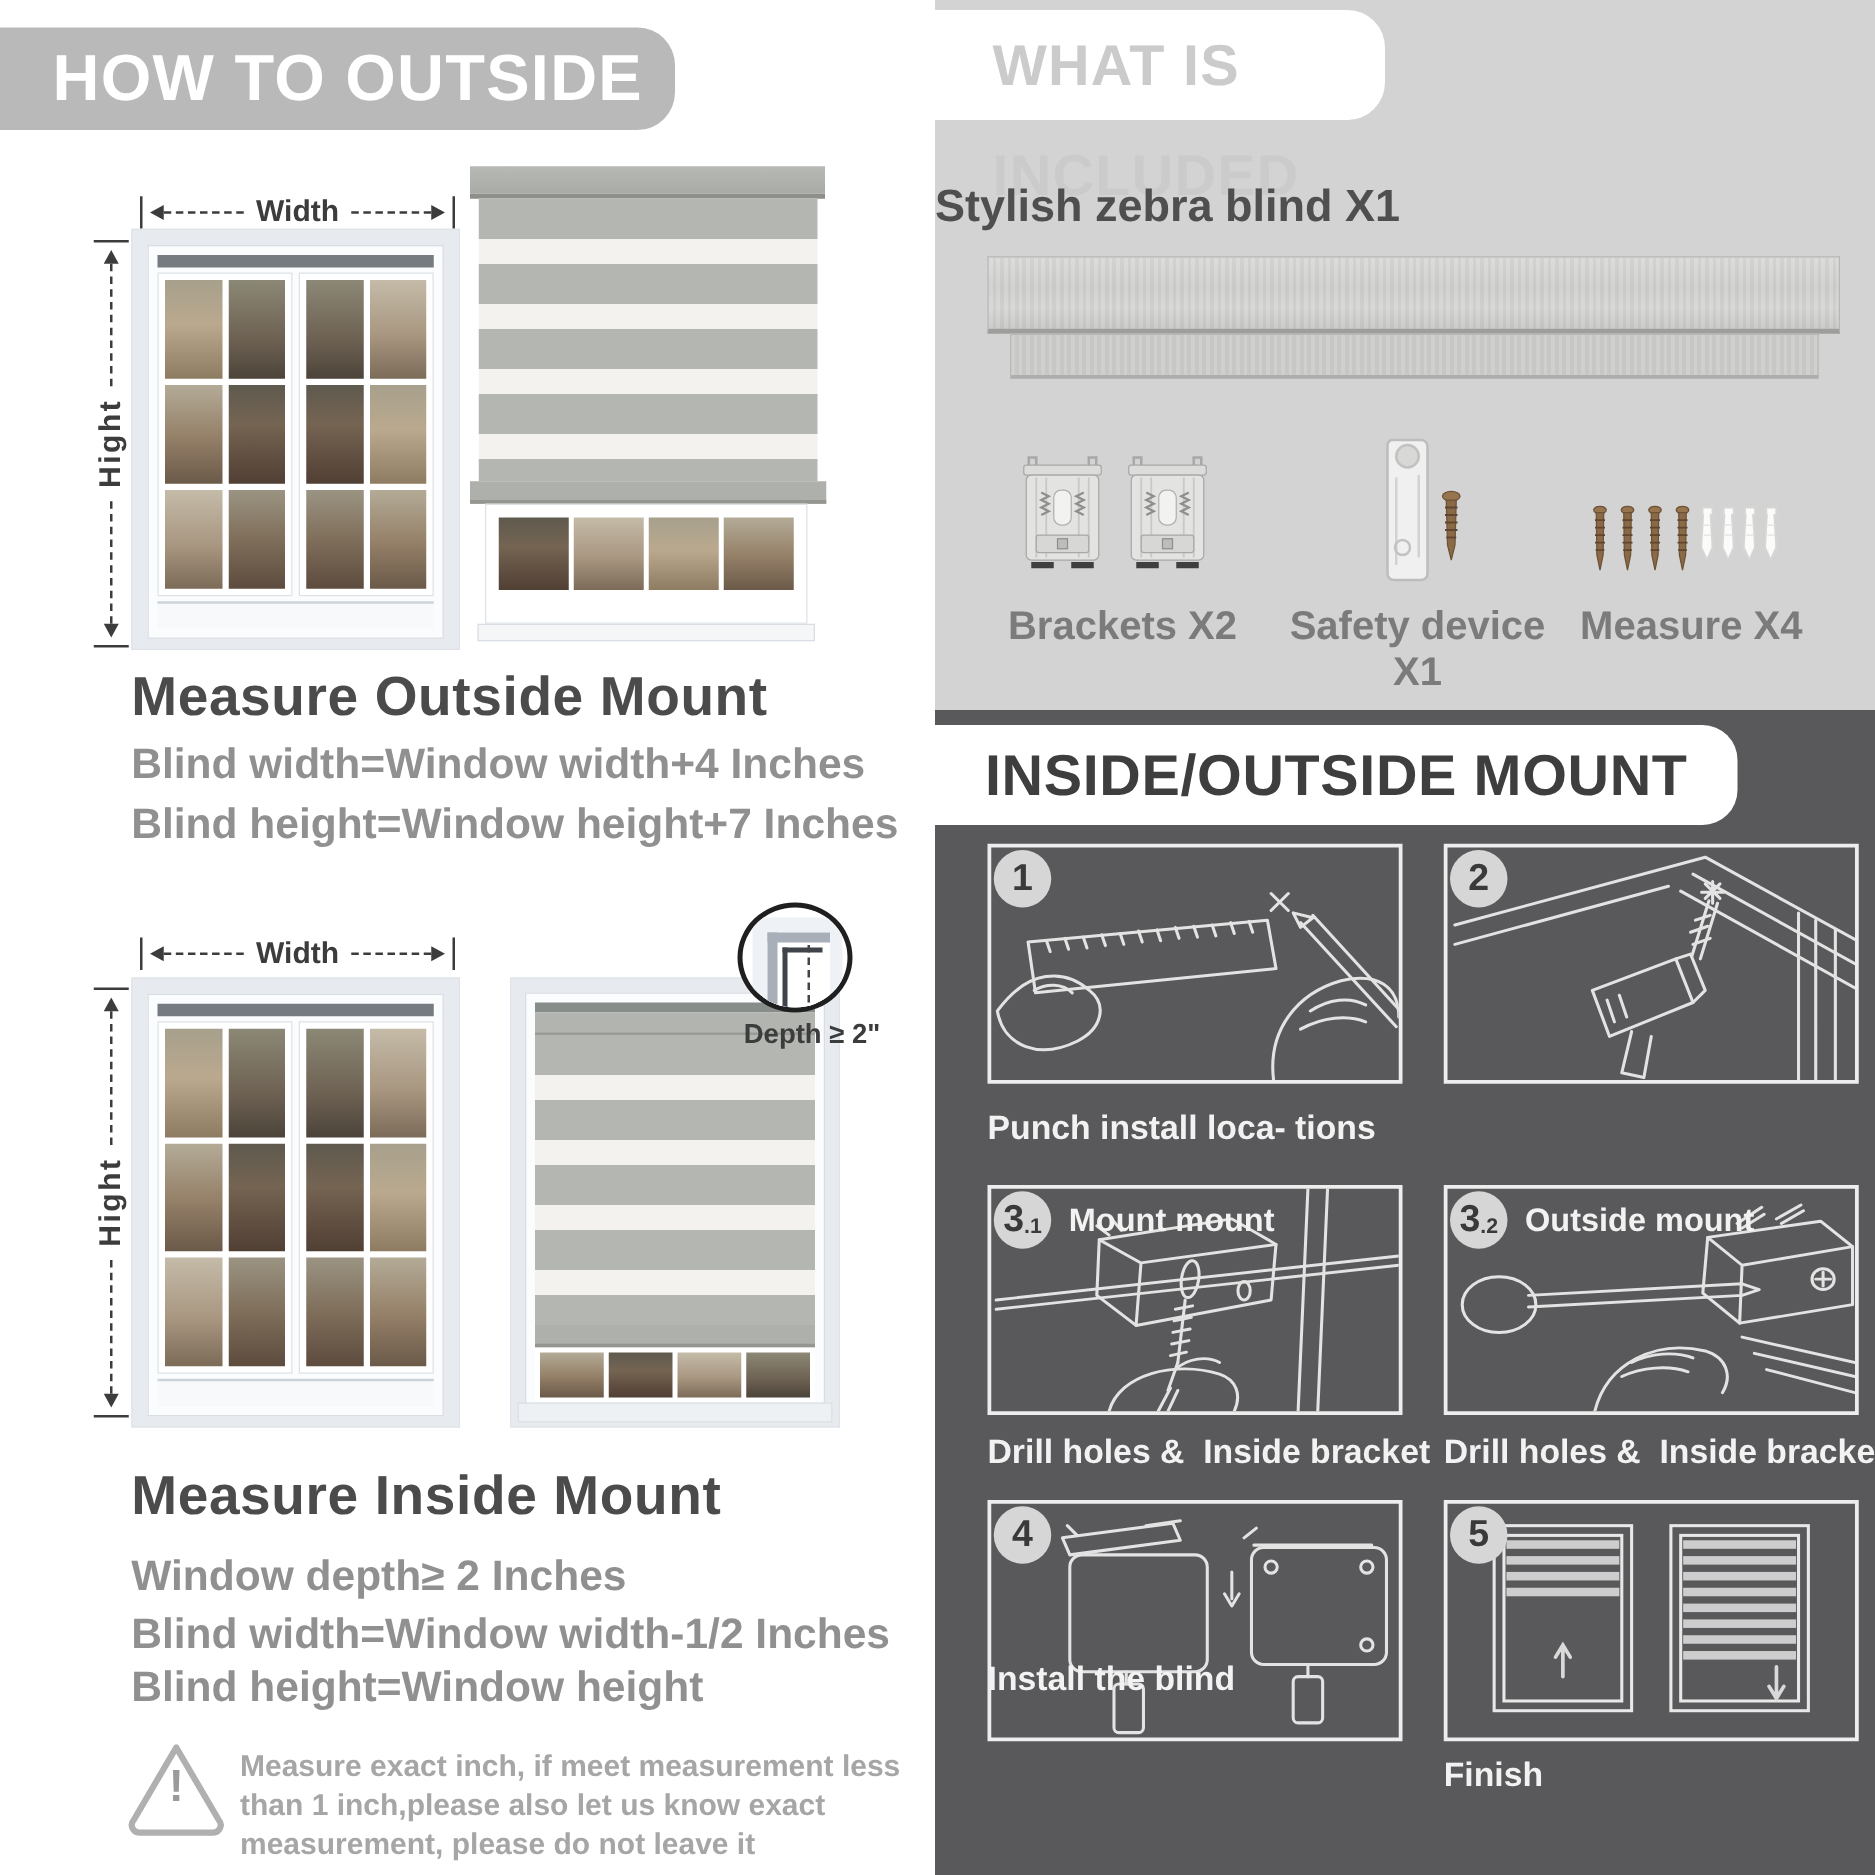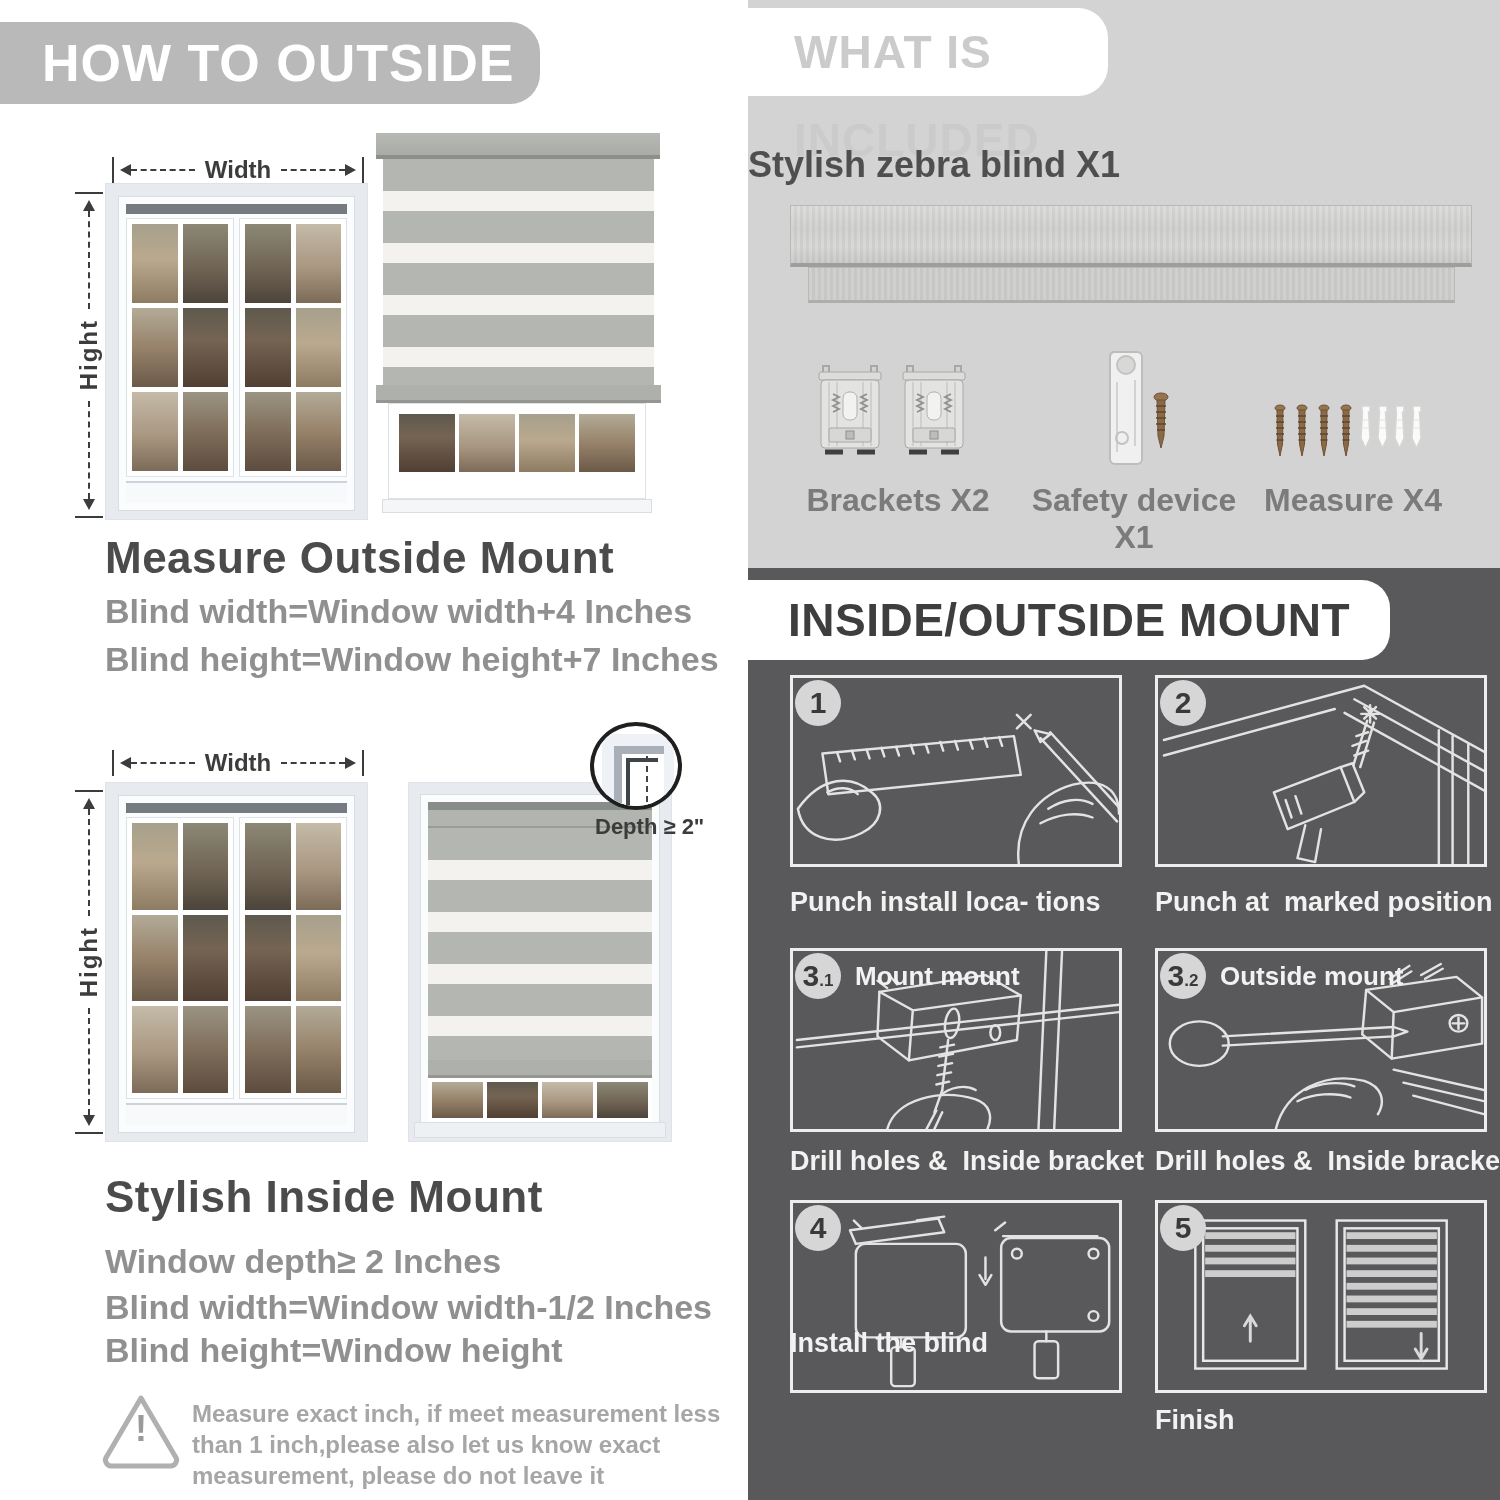--- a/index.html
+++ b/index.html
@@ -230,21 +230,21 @@
   <div class="abs" style="left:414px;top:1122px;width:252px;height:16px;background:#eef1f4;border:1px solid #d9dee4"></div>
 
   <div class="abs callout" style="left:590px;top:722px;width:92px;height:88px">
     <div class="dc-wall"></div>
     <div class="dc-frame"></div>
     <div class="dc-dark"></div>
     <div class="dc-dash"></div>
   </div>
   <div class="abs t-depth" style="left:595px;top:814px">Depth ≥ 2"</div>
 
-  <div class="abs h-measure" style="left:105px;top:1172px">Stylish Inside Mount</div>
+  <div class="abs h-measure" style="left:105px;top:1172px">Measure Inside Mount</div>
   <div class="abs t-formula" style="left:105px;top:1242px">Window depth≥ 2 Inches</div>
   <div class="abs t-formula" style="left:105px;top:1288px">Blind width=Window width-1/2 Inches</div>
   <div class="abs t-formula" style="left:105px;top:1331px">Blind height=Window height</div>
 
   <div class="abs" style="left:100px;top:1392px;width:82px;height:78px">
     <svg width="82" height="78" viewBox="0 0 82 78">
       <path d="M41 6 L75 64 a6 6 0 0 1 -5 10 H12 a6 6 0 0 1 -5 -10 Z" fill="none" stroke="#b0b0b0" stroke-width="5" stroke-linejoin="round"></path>
     </svg>
     <div class="abs" style="left:0;top:16px;width:82px;text-align:center;font-weight:700;font-size:36px;color:#9a9a9a">!</div>
   </div>
@@ -387,21 +387,20 @@
         <path d="M200 80 l14 -5 M198 70 l14 -5 M202 60 l12 -4"></path>
         <path d="M216 28 v18 M207 37 h18 M210 30 l12 12 M222 30 l-12 12"></path>
         <path d="M150 152 L142 186 L160 190 L166 156"></path>
         <path d="M130 126 l6 18 M140 122 l6 18"></path>
       </g>
     </svg>
     <div class="badge">
         <span>2</span>
       </div>
   </div>
-  <div class="step-caption" style="left:1155px;top:887px">Punch at  marked position</div>
 
   <div class="abs step-panel" style="left:790px;top:948px;width:332px;height:184px">
     <svg class="art" viewBox="0 0 332 192" preserveAspectRatio="none">
       <g fill="none" stroke="#e3e3e3" stroke-width="2.5" stroke-linecap="round" stroke-linejoin="round">
         <path d="M4 96 L332 58 M4 104 L332 66"></path>
         <path d="M258 0 L250 192 M274 0 L266 192"></path>
         <path d="M88 44 L196 26 L232 48 L228 96 L118 118 L86 92 Z"></path>
         <path d="M118 118 L122 64 L88 44 M122 64 L232 48"></path>
         <ellipse cx="162" cy="78" rx="7" ry="16" transform="rotate(8 162 78)"></ellipse>
         <ellipse cx="206" cy="88" rx="5" ry="8"></ellipse>

